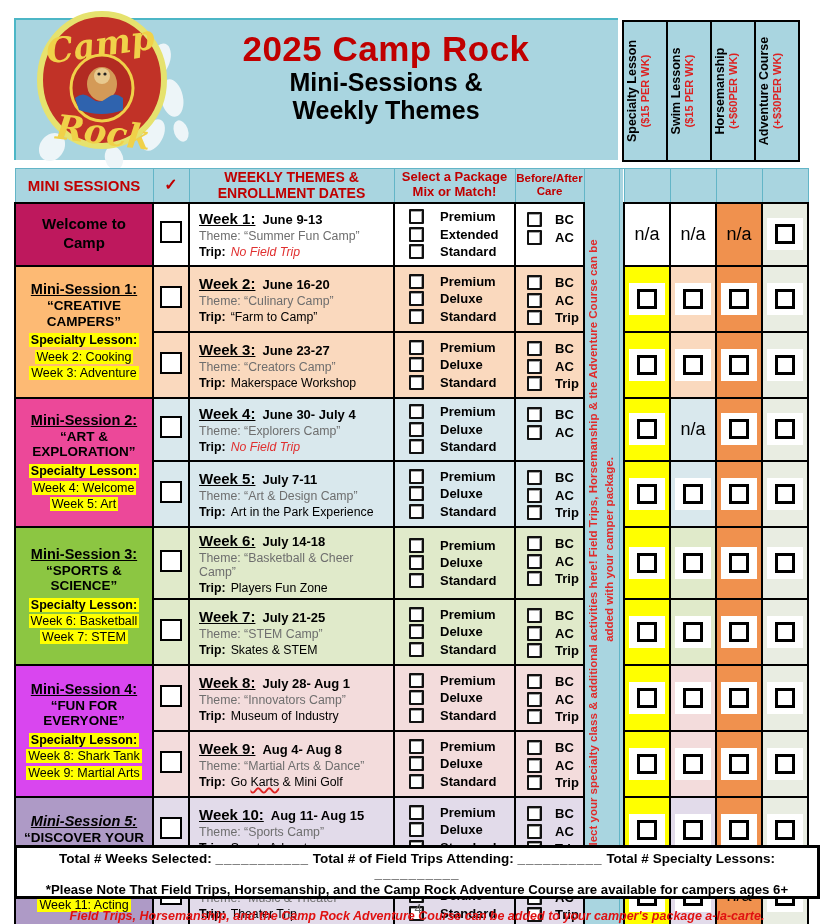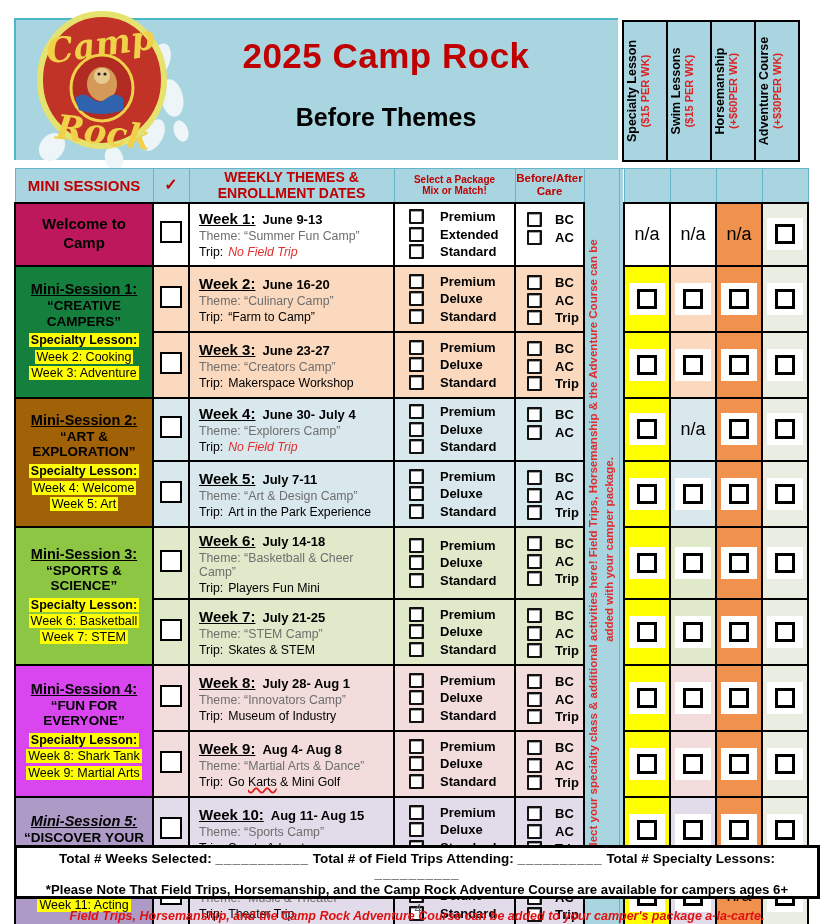--- a/index.html
+++ b/index.html
@@ -2,21 +2,21 @@
 <html><head>
 <meta charset="utf-8">
 <style>
   html,body{margin:0;padding:0;width:836px;height:924px;background:#fff;overflow:hidden;
             font-family:"Liberation Sans", sans-serif;}
   .page{position:relative;width:836px;height:924px;}
 
   
   .band{position:absolute;left:14px;top:18px;width:604px;height:142px;background:#A9D5E0;
         border-top:2px solid #4cb6c6;border-left:2px solid #4cb6c6;box-sizing:border-box;}
-  .title-wrap{position:absolute;left:196px;top:36px;width:380px;text-align:center;}
+  .title-wrap{position:absolute;left:196px;top:29px;width:380px;text-align:center;}
   .main-title{color:#C00000;font-size:35px;font-weight:bold;letter-spacing:.5px;}
   .sub-title{color:#000;font-size:25px;font-weight:bold;line-height:1.1;}
   .logo{position:absolute;left:22px;top:0px;}
 
   
   .addon-heads{position:absolute;left:622px;top:20px;display:flex;}
   .addon-head{width:46px;height:142px;background:#A9D5E0;border:2px solid #000;
               box-sizing:border-box;position:relative;margin-left:-2px;}
   .addon-head:first-child{margin-left:0;}
   .vhead{position:absolute;width:134px;height:40px;left:calc(50% - 67px);top:calc(50% - 20px);
@@ -27,21 +27,21 @@
   
   table{border-collapse:collapse;table-layout:fixed;position:absolute;left:14px;top:168px;}
   td{border:2px solid #000;padding:0;overflow:hidden;vertical-align:middle;box-sizing:border-box;}
   tr.hdr td{background:#A9D5E0;border:1.5px solid #63b5c7;color:#C00000;font-weight:bold;
             text-align:center;line-height:1.15;}
   td.ghost{border:none;background:transparent;}
   .hdr-c1{font-size:15px;}
   .hdr-check{font-size:16px;}
   .hdr-2line{font-size:14px;}
   .hdr-small{font-size:11.5px;}
-  .hdr-pkg{font-size:10px;}
+  .hdr-pkg{font-size:13px;}
 
   td.side-col{background:#A9D5E0;position:relative;border:2px solid #000;}
   .side-note{position:absolute;width:640px;height:33px;left:calc(50% - 320px);top:calc(50% - 16px);
              transform:rotate(-90deg);text-align:center;color:#E02A2A;font-weight:bold;
              font-size:11.5px;line-height:1.35;}
 
   td.sess-cell{text-align:center;vertical-align:middle;padding:2px 2px;}
   .welcome-text{font-size:15px;font-weight:bold;line-height:1.25;}
   .sess-title{font-size:14.5px;font-weight:bold;text-decoration:underline;margin-bottom:1px;}
   .sess-title.it{font-style:italic;}
@@ -51,21 +51,21 @@
   .hl{background:#FFFF00;padding:0 2px;}
 
   td.check-cell{text-align:center;}
   .cb-mid{display:inline-block;width:18px;height:18px;border:2.5px solid #000;background:#fff;}
 
   td.week-cell{padding:4px 2px 2px 9px;vertical-align:middle;}
   .wk-label{font-size:15px;font-weight:bold;text-decoration:underline;}
   .wk-dates{font-size:13px;font-weight:bold;margin-left:7px;}
   .theme-line{color:#6e6e6e;font-size:12.3px;line-height:1.2;margin-top:1px;}
   .trip-line{font-size:12.3px;line-height:1.2;margin-top:1px;color:#000;}
-  .trip-label{font-weight:normal;margin-right:5px;}
+  .trip-label{font-weight:bold;margin-right:5px;}
   .red-italic{color:#E03030;font-style:italic;}
   .squiggle{text-decoration-line:underline;text-decoration-style:wavy;
             text-decoration-color:#D22;text-decoration-thickness:2px;}
 
   td.pkg-cell{padding:3px 0 3px 14px;}
   td.care-cell{padding:3px 0 3px 11px;vertical-align:top;padding-top:6px;}
   .opt{display:flex;align-items:center;margin:2.5px 0;}
   .cb{flex:none;width:11px;height:11px;border:2px solid #111;background:#fff;border-radius:1px;
       box-shadow:inset -1px 1px 0 rgba(0,0,0,.35);}
   .opt .lbl{font-size:13px;font-weight:bold;margin-left:16px;}
@@ -110,22 +110,22 @@
       <circle cx="77" cy="74" r="1.6" fill="#222"></circle>
       <circle cx="83" cy="74" r="1.6" fill="#222"></circle>
       <path d="M53,98 Q61,91 69,98 T85,98 T101,98 L101,110 Q80,118 57,110 Z" fill="#2F63AE"></path>
       <text x="80" y="144" text-anchor="middle" font-size="34" font-weight="bold" font-style="italic" font-family="DejaVu Serif, serif" fill="#F0D149" transform="rotate(7 80 144)">Rock</text>
     </svg>
   </div>
 
   <div class="title-wrap">
     <div class="main-title">2025 Camp Rock</div>
     <div class="sub-title">
-      <br>
-      <span>Before Themes</span>
+      <span>Mini-Sessions &amp;</span><br>
+      <span>Weekly Themes</span>
     </div>
   </div>
 
   <div class="addon-heads">
     <div class="addon-head">
       <div class="vhead">
           <span class="vname">Specialty Lesson</span>
       <span class="vprice">($15 PER WK)</span>
         </div>
     </div>
@@ -225,21 +225,21 @@
               <span class="cb"></span>
               <span class="lbl">AC</span>
             </div>
           </td>
           <td class="addon-cell" style="background: rgb(255, 255, 255);"><span class="na">n/a</span></td>
           <td class="addon-cell" style="background: rgb(255, 255, 255);"><span class="na">n/a</span></td>
           <td class="addon-cell" style="background: rgb(240, 145, 78);"><span class="na">n/a</span></td>
           <td class="addon-cell" style="background: rgb(233, 237, 226);"><span class="patch"><span class="cb2"></span></span></td>
         </tr>
         <tr style="height: 54px;">
-          <td class="sess-cell" rowspan="2" style="background: #15803d;">
+          <td class="sess-cell" rowspan="2" style="background: #fdba74;">
             <div class="sess-title">Mini-Session 1:</div>
             <div class="sess-name">“CREATIVE CAMPERS”</div>
             <div class="spec-label"><span class="hl">Specialty Lesson:</span></div>
             <div class="spec-line"><span class="hl">Week 2: Cooking</span></div>
             <div class="spec-line"><span class="hl">Week 3: Adventure</span></div>
           </td>
           <td class="check-cell" style="background: rgb(250, 217, 190);"><div class="cb-mid"></div></td>
           <td class="week-cell" style="background: rgb(250, 217, 190);">
             <div><span class="wk-label">Week 2:</span><span class="wk-dates">June 16-20</span></div>
             <div class="theme-line"><span>Theme: </span><span>“Culinary Camp”</span></div>
@@ -312,21 +312,21 @@
               <span class="cb"></span>
               <span class="lbl">Trip</span>
             </div>
           </td>
           <td class="addon-cell" style="background: rgb(255, 255, 0);"><span class="patch"><span class="cb2"></span></span></td>
           <td class="addon-cell" style="background: rgb(250, 217, 190);"><span class="patch"><span class="cb2"></span></span></td>
           <td class="addon-cell" style="background: rgb(240, 145, 78);"><span class="patch"><span class="cb2"></span></span></td>
           <td class="addon-cell" style="background: rgb(233, 237, 226);"><span class="patch"><span class="cb2"></span></span></td>
         </tr>
         <tr style="height: 55px;">
-          <td class="sess-cell" rowspan="2" style="background: #a16207;">
+          <td class="sess-cell" rowspan="2" style="background: #ec4899;">
             <div class="sess-title">Mini-Session 2:</div>
             <div class="sess-name">“ART &amp; EXPLORATION”</div>
             <div class="spec-label"><span class="hl">Specialty Lesson:</span></div>
             <div class="spec-line"><span class="hl">Week 4: Welcome</span></div>
             <div class="spec-line"><span class="hl">Week 5: Art</span></div>
           </td>
           <td class="check-cell" style="background: rgb(217, 232, 237);"><div class="cb-mid"></div></td>
           <td class="week-cell" style="background: rgb(217, 232, 237);">
             <div><span class="wk-label">Week 4:</span><span class="wk-dates">June 30- July 4</span></div>
             <div class="theme-line"><span>Theme: </span><span>“Explorers Camp”</span></div>
@@ -406,21 +406,21 @@
             <div class="sess-title">Mini-Session 3:</div>
             <div class="sess-name">“SPORTS &amp; SCIENCE”</div>
             <div class="spec-label"><span class="hl">Specialty Lesson:</span></div>
             <div class="spec-line"><span class="hl">Week 6: Basketball</span></div>
             <div class="spec-line"><span class="hl">Week 7: STEM</span></div>
           </td>
           <td class="check-cell" style="background: rgb(224, 234, 202);"><div class="cb-mid"></div></td>
           <td class="week-cell" style="background: rgb(224, 234, 202);">
             <div><span class="wk-label">Week 6:</span><span class="wk-dates">July 14-18</span></div>
             <div class="theme-line"><span>Theme: </span><span>“Basketball &amp; Cheer Camp”</span></div>
-            <div class="trip-line"><span class="trip-label">Trip:</span><span>Players Fun Mini</span></div>
+            <div class="trip-line"><span class="trip-label">Trip:</span><span>Players Fun Zone</span></div>
           </td>
           <td class="pkg-cell" style="background: rgb(224, 234, 202);">
             <div class="opt">
               <span class="cb"></span>
               <span class="lbl">Premium</span>
             </div>
             <div class="opt">
               <span class="cb"></span>
               <span class="lbl">Deluxe</span>
             </div>

